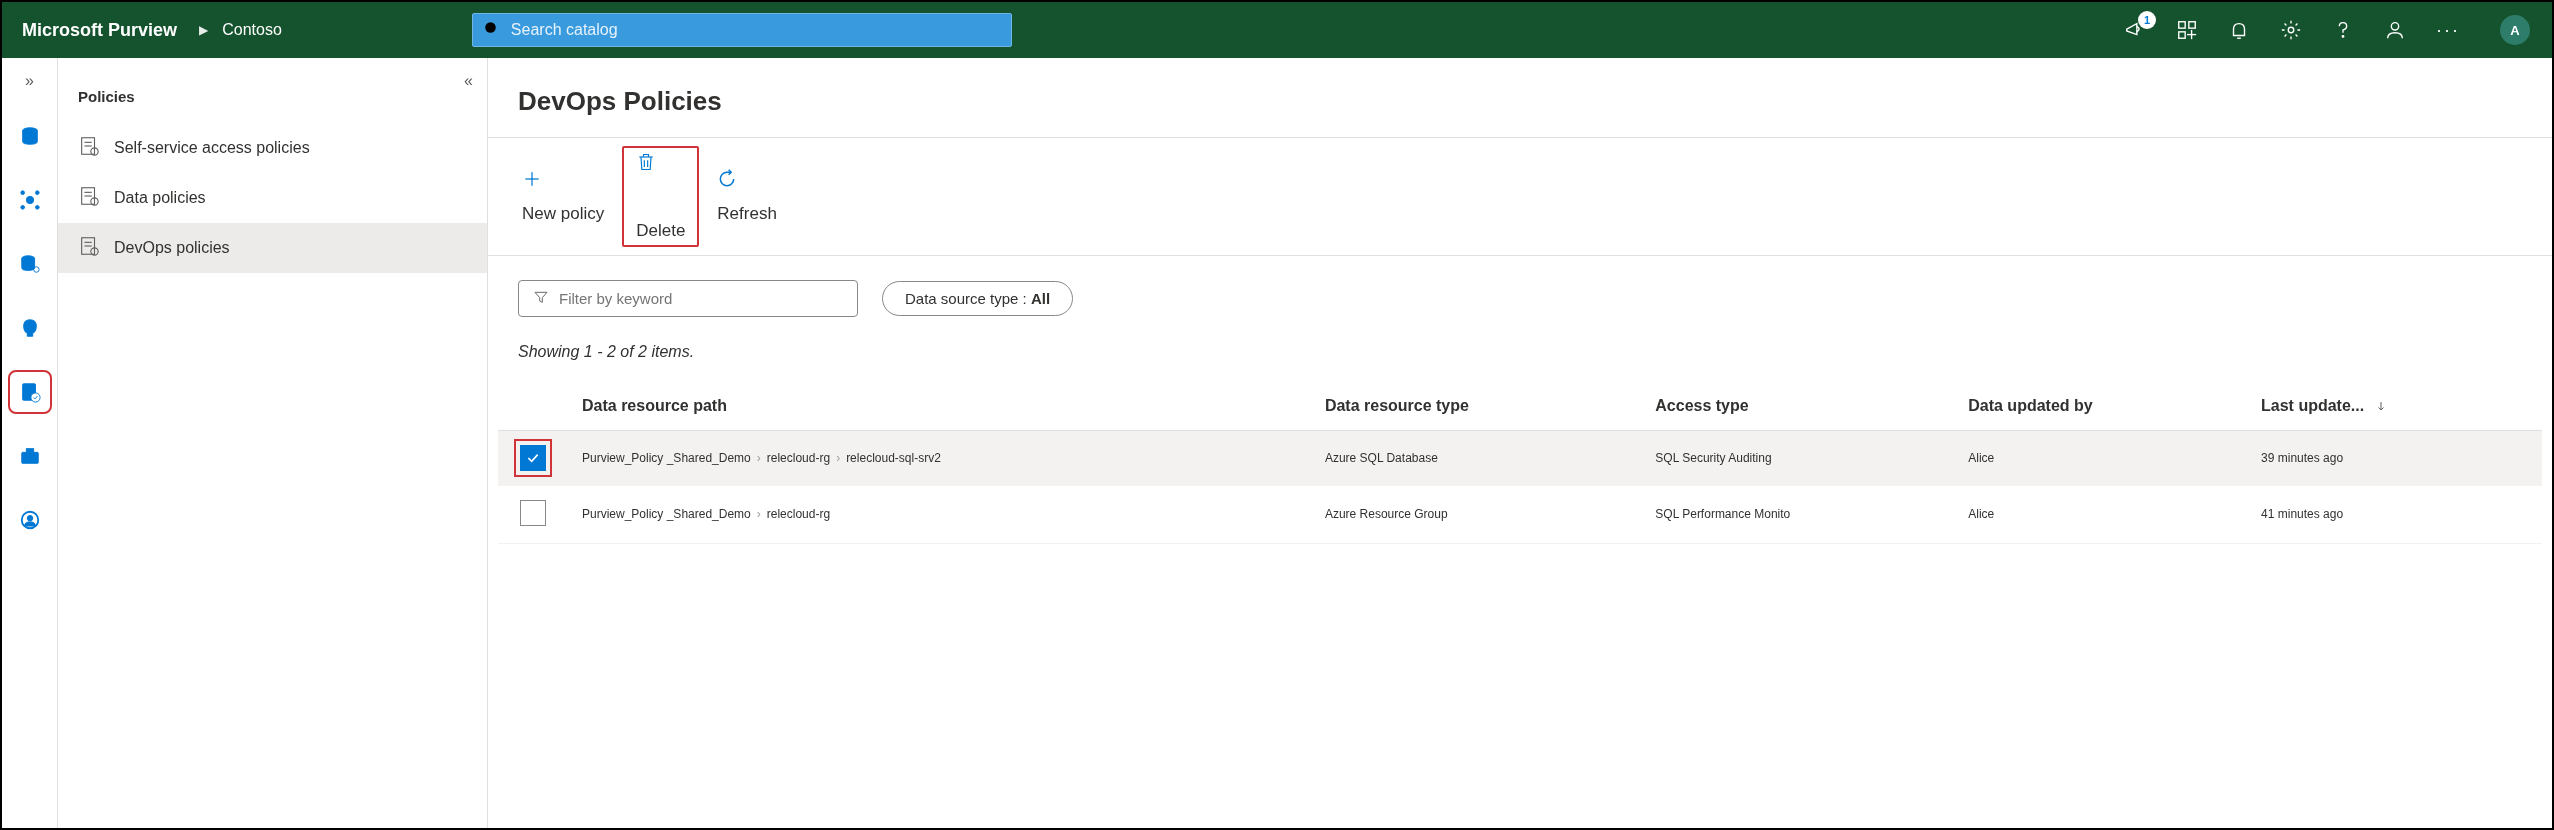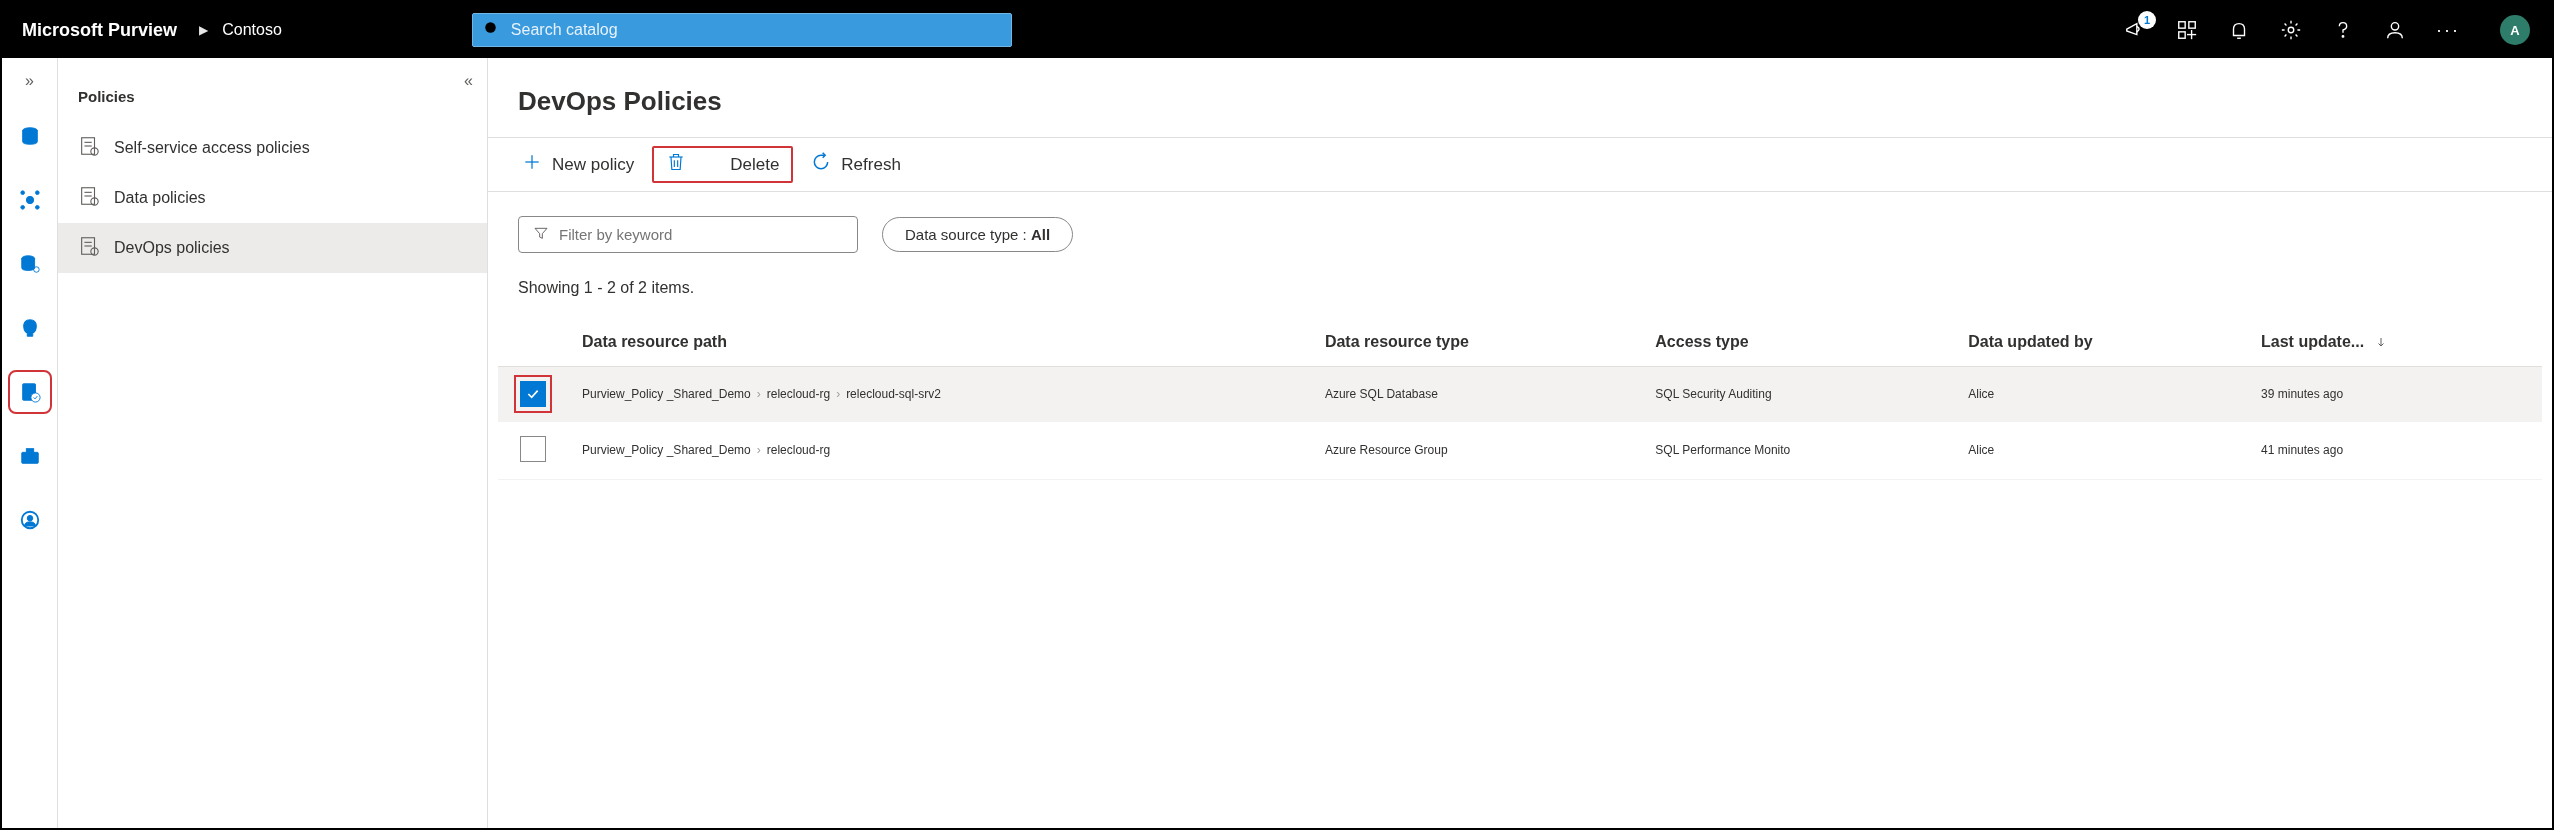--- a/index.html
+++ b/index.html
@@ -9,21 +9,21 @@
     color: #323130;
     background: #fff;
     width: 2554px;
     height: 830px;
     overflow: hidden;
     border: 2px solid #000;
   }
   
   .topbar {
     height: 56px;
-    background: #000000;
+    background: #14532d;
     color: #fff;
     display: flex;
     align-items: center;
     padding: 0 12px;
     gap: 10px;
   }
   .app-title {
     font-size: 18px;
     font-weight: 600;
     padding: 0 8px;
@@ -144,28 +144,29 @@
     border-bottom: none;
   }
   .toolbar {
     display:flex; align-items:center;
     gap: 4px;
     padding: 8px 20px;
     border-bottom:1px solid #e1dfdd;
     border-top:1px solid #e1dfdd;
   }
   .tool-btn {
-    display:flex; align-items:center; gap:10px;
+    display:flex; align-items:flex-start; gap:10px;
     padding: 6px 14px;
     font-size:17px;
     color:#323130;
     cursor:pointer;
     border-radius:2px;
     background:transparent;
     border:none;
+    flex-direction:column;
   }
   .tool-btn svg { width:20px; height:20px; }
   .tool-btn .add-ico svg { stroke:#0078d4; stroke-width:1.5; fill:none; }
   .tool-btn .refresh-ico svg { stroke:#0078d4; stroke-width:1.8; fill:none; }
   .tool-delete {
     border: 2px solid #d13438;
     padding: 4px 12px;
     gap: 44px;
   }
   .tool-delete svg { stroke:#0078d4; fill:none; stroke-width:1.4; }
@@ -189,20 +190,21 @@
     border-radius:20px;
     padding:8px 22px;
     font-size:15px;
     cursor:pointer;
   }
   .pill b { font-weight:600; }
   .showing {
     padding: 16px 30px 22px 30px;
     font-size:16px;
     color:#323130;
+    font-style:italic;
   }
 
   
   table.grid {
     width: calc(100% - 20px);
     border-collapse: collapse;
     margin-left:10px;
   }
   .grid th {
     text-align:left;

